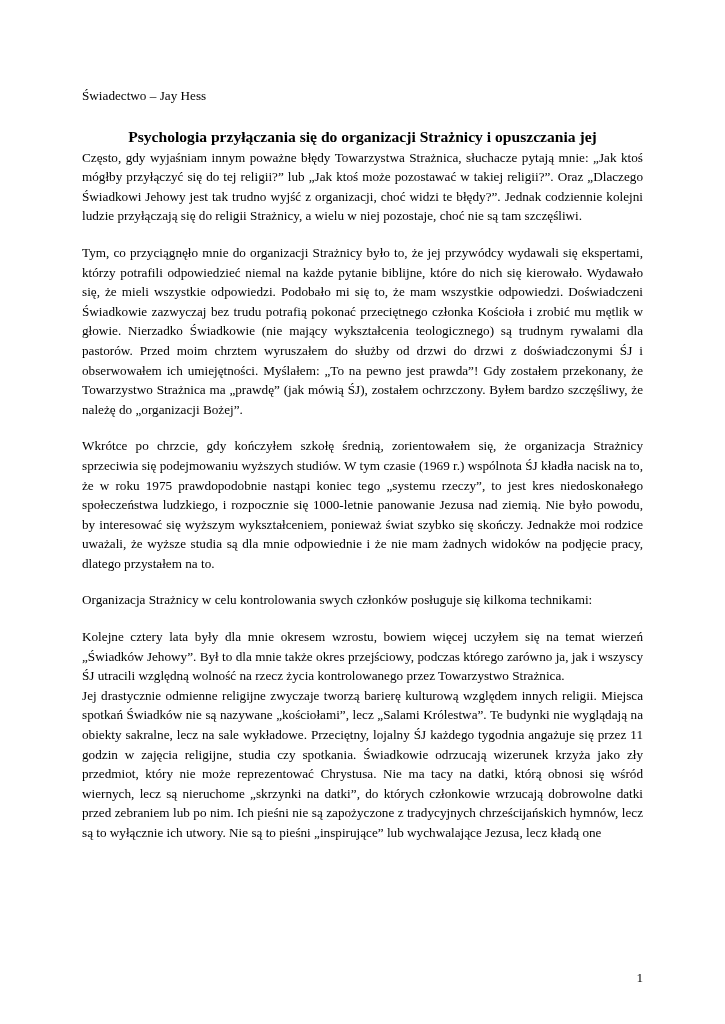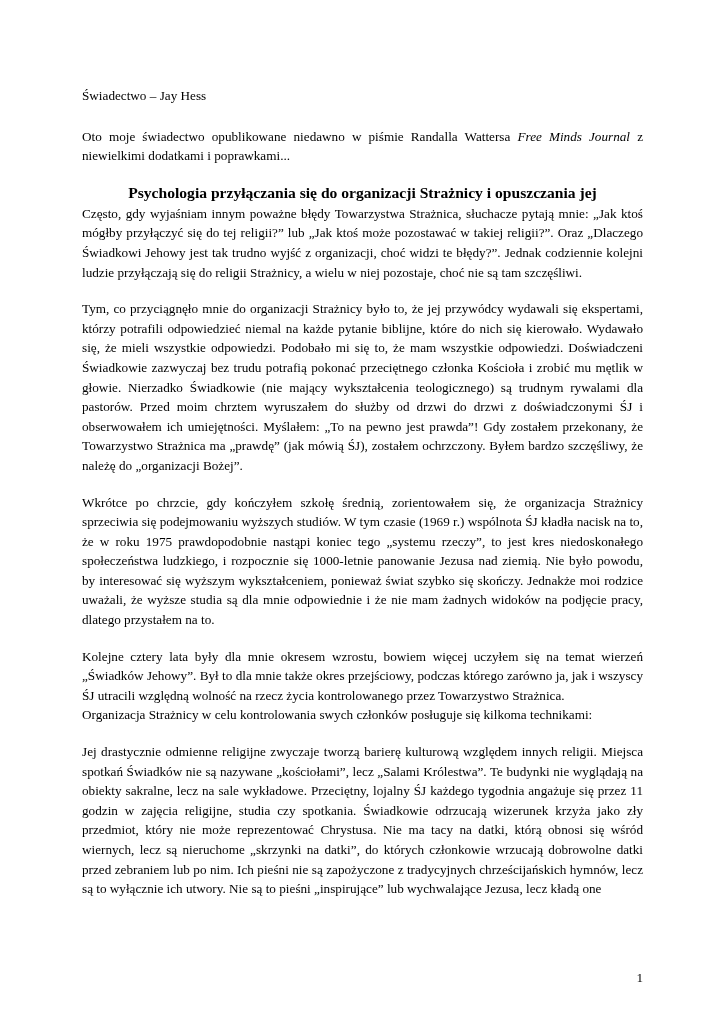--- a/index.html
+++ b/index.html
@@ -64,26 +64,25 @@
     line-height: 1;
   }
 </style>
 </head>
 <body>
 
 <div class="page">
 
   <div class="doc-head">Świadectwo – Jay Hess</div>
 
-  <p class="para intro"><span>Oto moje świadectwo opublikowane niedawno w piśmie Randalla Wattersa </span><em>Free Minds Journal</em><span> z niewielkimi dodatkami i poprawkami...</span></p>
 
   <div class="byline-title">Psychologia przyłączania się do organizacji Strażnicy i opuszczania jej</div>
 
   <p class="para">Często, gdy wyjaśniam innym poważne błędy Towarzystwa Strażnica, słuchacze pytają mnie: „Jak ktoś mógłby przyłączyć się do tej religii?” lub „Jak ktoś może pozostawać w takiej religii?”.  Oraz „Dlaczego Świadkowi Jehowy jest tak trudno wyjść z organizacji, choć widzi te błędy?”. Jednak codziennie kolejni ludzie przyłączają się do religii Strażnicy, a wielu w niej pozostaje, choć nie są tam szczęśliwi.</p>
   <p class="para">Tym, co przyciągnęło mnie do organizacji Strażnicy było to, że jej przywódcy wydawali się ekspertami, którzy potrafili odpowiedzieć niemal na każde pytanie biblijne, które do nich się kierowało. Wydawało się, że mieli wszystkie odpowiedzi. Podobało mi się to, że mam wszystkie odpowiedzi. Doświadczeni Świadkowie zazwyczaj bez trudu potrafią pokonać przeciętnego członka Kościoła i zrobić mu mętlik w głowie. Nierzadko Świadkowie (nie mający wykształcenia teologicznego) są trudnym rywalami dla pastorów. Przed moim chrztem wyruszałem do służby od drzwi do drzwi z doświadczonymi ŚJ i obserwowałem ich umiejętności. Myślałem: „To na pewno jest prawda”! Gdy zostałem przekonany, że Towarzystwo Strażnica ma „prawdę” (jak mówią ŚJ), zostałem ochrzczony. Byłem bardzo szczęśliwy, że należę do „organizacji Bożej”.</p>
   <p class="para">Wkrótce po chrzcie, gdy kończyłem szkołę średnią, zorientowałem się, że organizacja Strażnicy sprzeciwia się podejmowaniu wyższych studiów. W tym czasie (1969 r.) wspólnota ŚJ kładła nacisk na to, że w roku 1975 prawdopodobnie nastąpi koniec tego „systemu rzeczy”, to jest kres niedoskonałego społeczeństwa ludzkiego, i rozpocznie się 1000-letnie panowanie    Jezusa nad ziemią. Nie było powodu, by interesować się wyższym wykształceniem, ponieważ świat szybko się skończy. Jednakże moi rodzice uważali, że wyższe studia są dla mnie odpowiednie i że nie mam żadnych widoków na podjęcie pracy, dlatego przystałem na to.</p>
+  <p class="para">Organizacja Strażnicy w celu kontrolowania swych członków posługuje się kilkoma technikami:</p>
   <p class="para tight">Kolejne cztery lata były dla mnie okresem wzrostu, bowiem więcej uczyłem się na temat wierzeń „Świadków Jehowy”. Był to dla mnie także okres przejściowy, podczas którego zarówno ja, jak i wszyscy ŚJ utracili względną wolność na rzecz życia kontrolowanego przez Towarzystwo Strażnica.</p>
-  <p class="para">Organizacja Strażnicy w celu kontrolowania swych członków posługuje się kilkoma technikami:</p>
   <p class="para">Jej drastycznie odmienne religijne zwyczaje tworzą barierę kulturową względem innych religii. Miejsca spotkań Świadków nie są nazywane „kościołami”, lecz „Salami Królestwa”. Te budynki nie wyglądają na obiekty sakralne, lecz na sale wykładowe. Przeciętny, lojalny ŚJ każdego tygodnia angażuje się przez 11 godzin w zajęcia religijne, studia czy spotkania. Świadkowie odrzucają wizerunek krzyża jako zły przedmiot, który nie może reprezentować Chrystusa. Nie ma tacy na datki, którą obnosi się wśród wiernych, lecz są nieruchome „skrzynki na datki”, do których członkowie wrzucają dobrowolne datki przed zebraniem lub po nim. Ich pieśni nie są zapożyczone z tradycyjnych chrześcijańskich hymnów, lecz są to wyłącznie ich utwory. Nie są to pieśni „inspirujące” lub wychwalające Jezusa, lecz kładą one</p>
 
   <div class="page-number">1</div>
 
 </div>
 
 </body></html>

